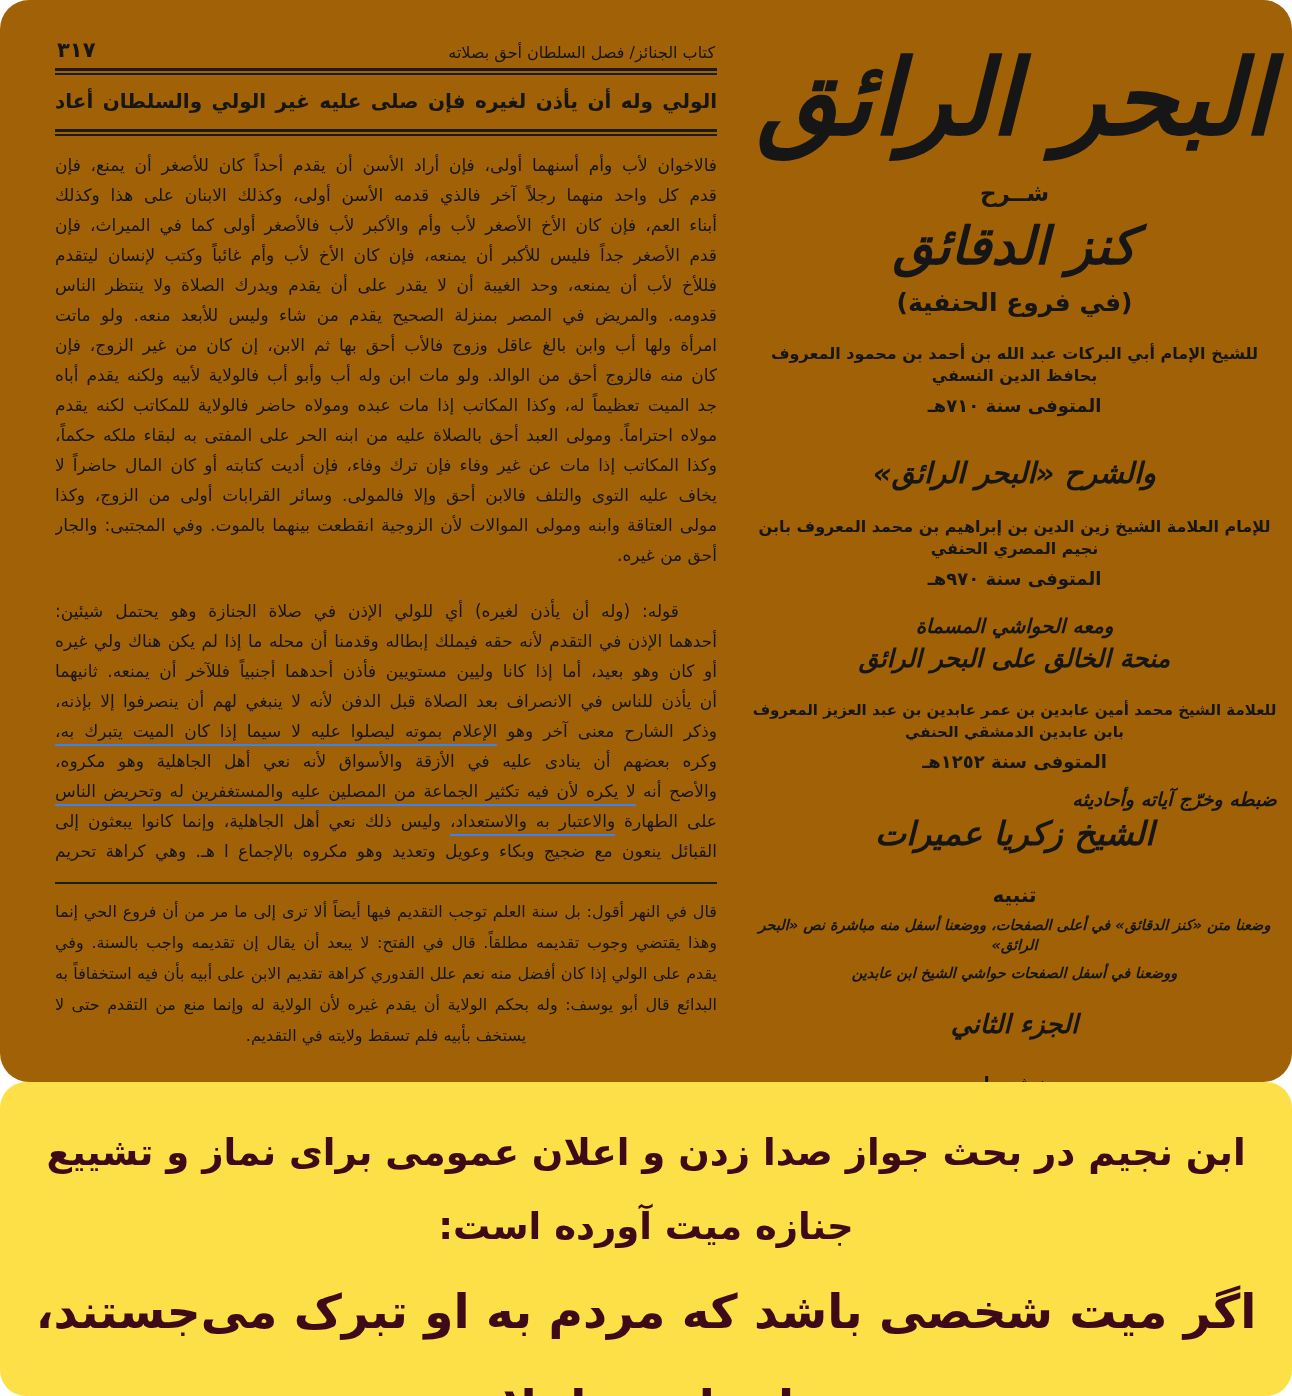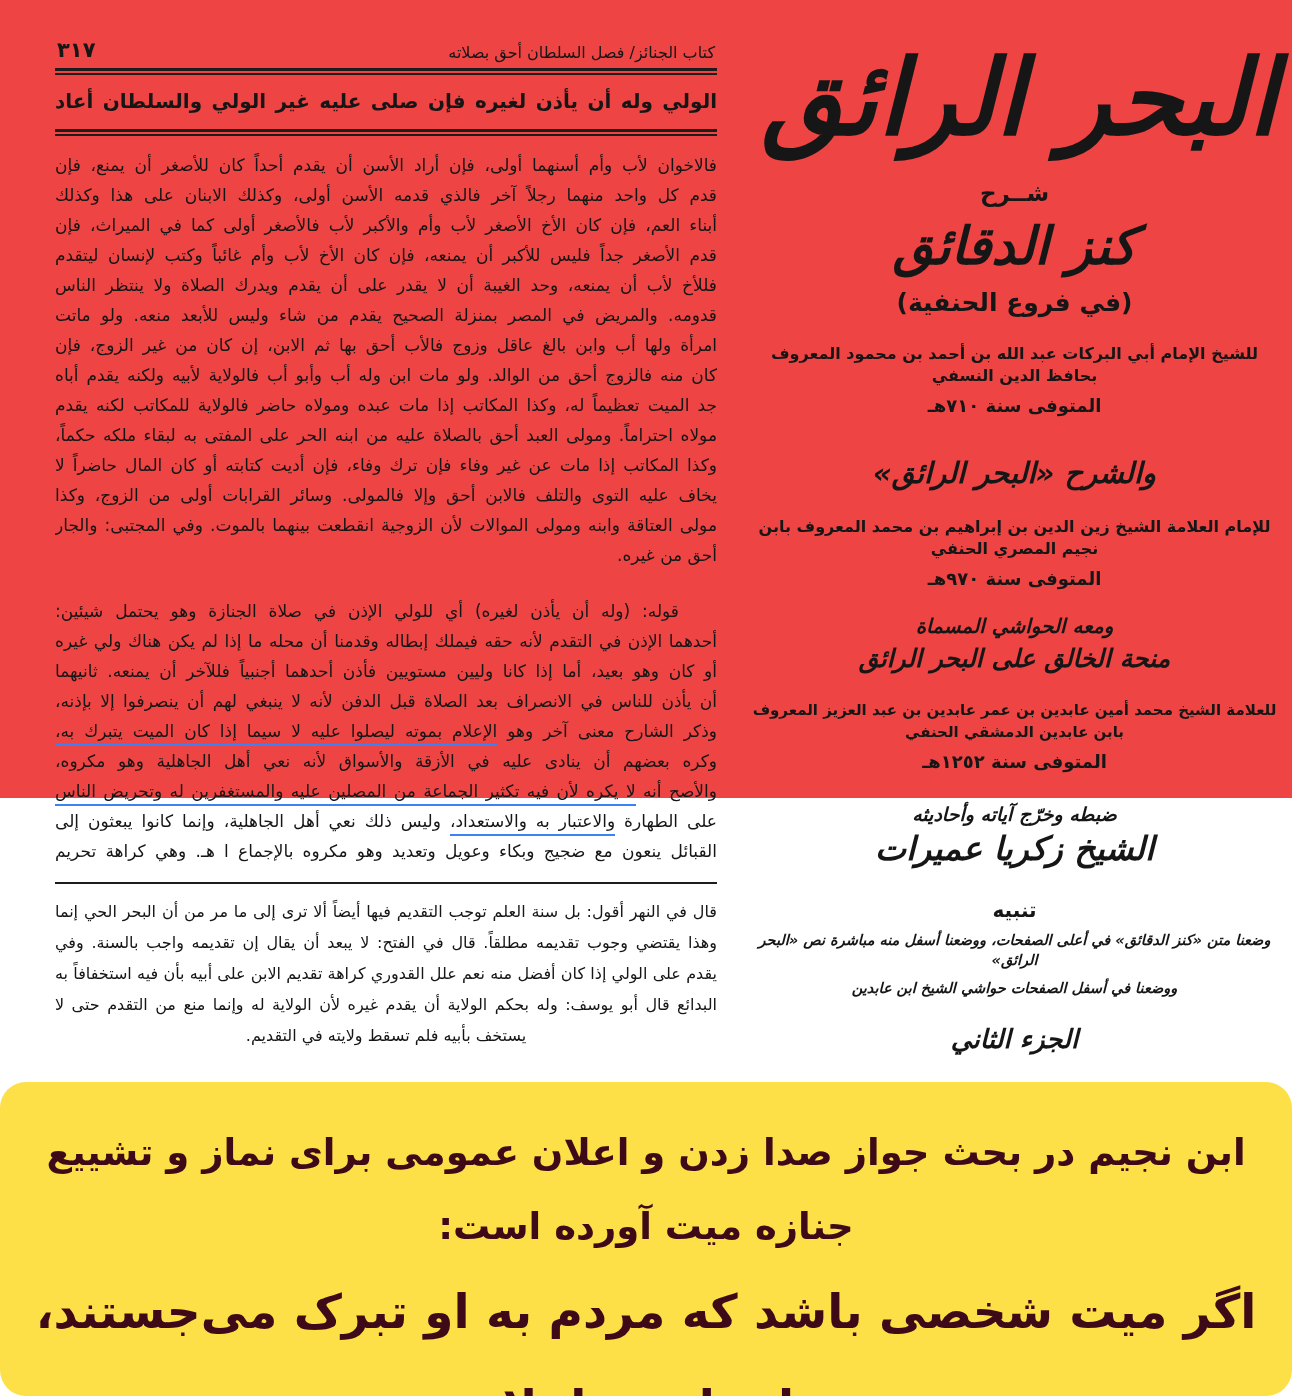--- a/index.html
+++ b/index.html
@@ -1,20 +1,20 @@
 <!DOCTYPE html>
 <html><head>
 <meta charset="utf-8">
 <style>
   * { margin:0; padding:0; box-sizing:border-box; }
   html,body { width:1292px; background:#ffffff; font-family:"DejaVu Sans", sans-serif; }
   body { position:relative; height:1396px; overflow:hidden; }
 
   
-  .scan { position:absolute; top:0; left:0; width:1292px; height:798px; background:#ef4444; color:#161616; }
+  .scan { position:absolute; top:0; left:0; width:1292px; height:1082px; background:#a16207; color:#161616;border-radius:29px; }
 
   
   .left-page { position:absolute; top:38px; left:55px; width:662px; direction:rtl; }
   .page-head { display:flex; flex-direction:row-reverse; justify-content:space-between; align-items:flex-end; padding:0 2px 6px 2px; }
   .page-num { font-size:21px; font-weight:bold; }
   .chapter { font-size:16px; font-weight:normal; }
   .dblrule { height:7px; border-top:3px solid #1c1c1c; border-bottom:2px solid #1c1c1c; }
   .matn { font-size:20px; font-weight:bold; line-height:52px; height:54px; text-align:justify; text-align-last:justify; overflow:hidden; }
   .para { margin-top:14px; }
   .tl { font-size:17px; line-height:30px; height:30px; text-align:justify; text-align-last:justify; overflow:hidden; white-space:nowrap; }
@@ -22,32 +22,32 @@
   .tl.indent { text-indent:38px; }
   .tl.center-last { text-align-last:center; }
   .para2 { margin-top:26px; }
   .redline { border-bottom:4px solid #3b82f6; padding-bottom:3px; }
   .foot-sep { margin-top:16px; border-top:2.5px solid #1c1c1c; }
   .footnote { margin-top:12px; }
   .footnote .tl { font-size:16px; line-height:31px; height:31px; }
 
   
   .right-page { position:absolute; top:18px; left:752px; width:525px; direction:rtl; text-align:center; }
-  .main-title { font-size:104px; font-weight:bold; line-height:160px; letter-spacing:-4px;text-align:right; }
+  .main-title { font-size:104px; font-weight:bold; line-height:160px; letter-spacing:-4px; }
   .sharh { font-size:23px; font-weight:bold; margin-top:2px; }
   .kanz { font-size:52px; font-weight:bold; margin-top:10px; }
   .furu { font-size:25px; font-weight:bold; margin-top:12px; }
   .author { font-size:16px; font-weight:bold; margin-top:26px; line-height:22px; }
   .author.small { font-size:15px; }
   .died { font-size:18px; font-weight:bold; margin-top:8px; }
   .callig { font-weight:bold; font-style:italic; }
   .sharh-title { font-size:29px; margin-top:40px; }
   .hawashi-intro { font-size:20px; margin-top:25px; }
   .hawashi-title { font-size:25px; margin-top:6px; }
-  .editor-intro { font-size:19px; margin-top:31px; }
+  .editor-intro { font-size:19px; margin-top:16px;text-align:right; }
   .editor-name { font-size:33px; margin-top:4px; }
   .tanbih { font-size:20px; font-weight:bold; margin-top:30px; }
   .tanbih-line { font-size:14.5px; font-weight:bold; font-style:italic; margin-top:8px; line-height:20px; }
   .volume { font-size:26px; font-weight:bold; margin-top:26px; }
   .pub-label { font-size:17px; font-weight:bold; margin-top:34px; letter-spacing:7px; }
   .pub-name { font-size:44px; margin-top:6px; }
   .pub-house { font-size:42px; font-weight:bold; margin-top:10px; letter-spacing:-1px; }
   .pub-city { font-size:15px; font-weight:bold; margin-top:8px; letter-spacing:5px; }
 
   
@@ -98,21 +98,21 @@
       <div class="tl"><span>وذكر الشارح معنى آخر وهو </span><span class="redline">الإعلام بموته ليصلوا عليه لا سيما إذا كان الميت يتبرك به،</span></div>
       <div class="tl">وكره بعضهم أن ينادى عليه في الأزقة والأسواق لأنه نعي أهل الجاهلية وهو مكروه،</div>
       <div class="tl"><span>والأصح أنه </span><span class="redline">لا يكره لأن فيه تكثير الجماعة من المصلين عليه والمستغفرين له وتحريض الناس</span></div>
       <div class="tl"><span>على الطهارة </span><span class="redline">والاعتبار به والاستعداد،</span><span> وليس ذلك نعي أهل الجاهلية، وإنما كانوا يبعثون إلى</span></div>
       <div class="tl">القبائل ينعون مع ضجيج وبكاء وعويل وتعديد وهو مكروه بالإجماع ا هـ. وهي كراهة تحريم</div>
     </div>
 
     <div class="foot-sep"></div>
 
     <div class="footnote">
-      <div class="tl">قال في النهر أقول: بل سنة العلم توجب التقديم فيها أيضاً ألا ترى إلى ما مر من أن البحر الحي إنما</div>
+      <div class="tl">قال في النهر أقول: بل سنة العلم توجب التقديم فيها أيضاً ألا ترى إلى ما مر من أن فروع الحي إنما</div>
       <div class="tl">وهذا يقتضي وجوب تقديمه مطلقاً. قال في الفتح: لا يبعد أن يقال إن تقديمه واجب بالسنة. وفي</div>
       <div class="tl">يقدم على الولي إذا كان أفضل منه نعم علل القدوري كراهة تقديم الابن على أبيه بأن فيه استخفافاً به</div>
       <div class="tl">البدائع قال أبو يوسف: وله بحكم الولاية أن يقدم غيره لأن الولاية له وإنما منع من التقدم حتى لا</div>
       <div class="tl center-last">يستخف بأبيه فلم تسقط ولايته في التقديم.</div>
     </div>
   </div>
 
   <div class="right-page" lang="ar">
     <div class="main-title callig">البحر الرائق</div>
     <div class="sharh">شــرح</div>

